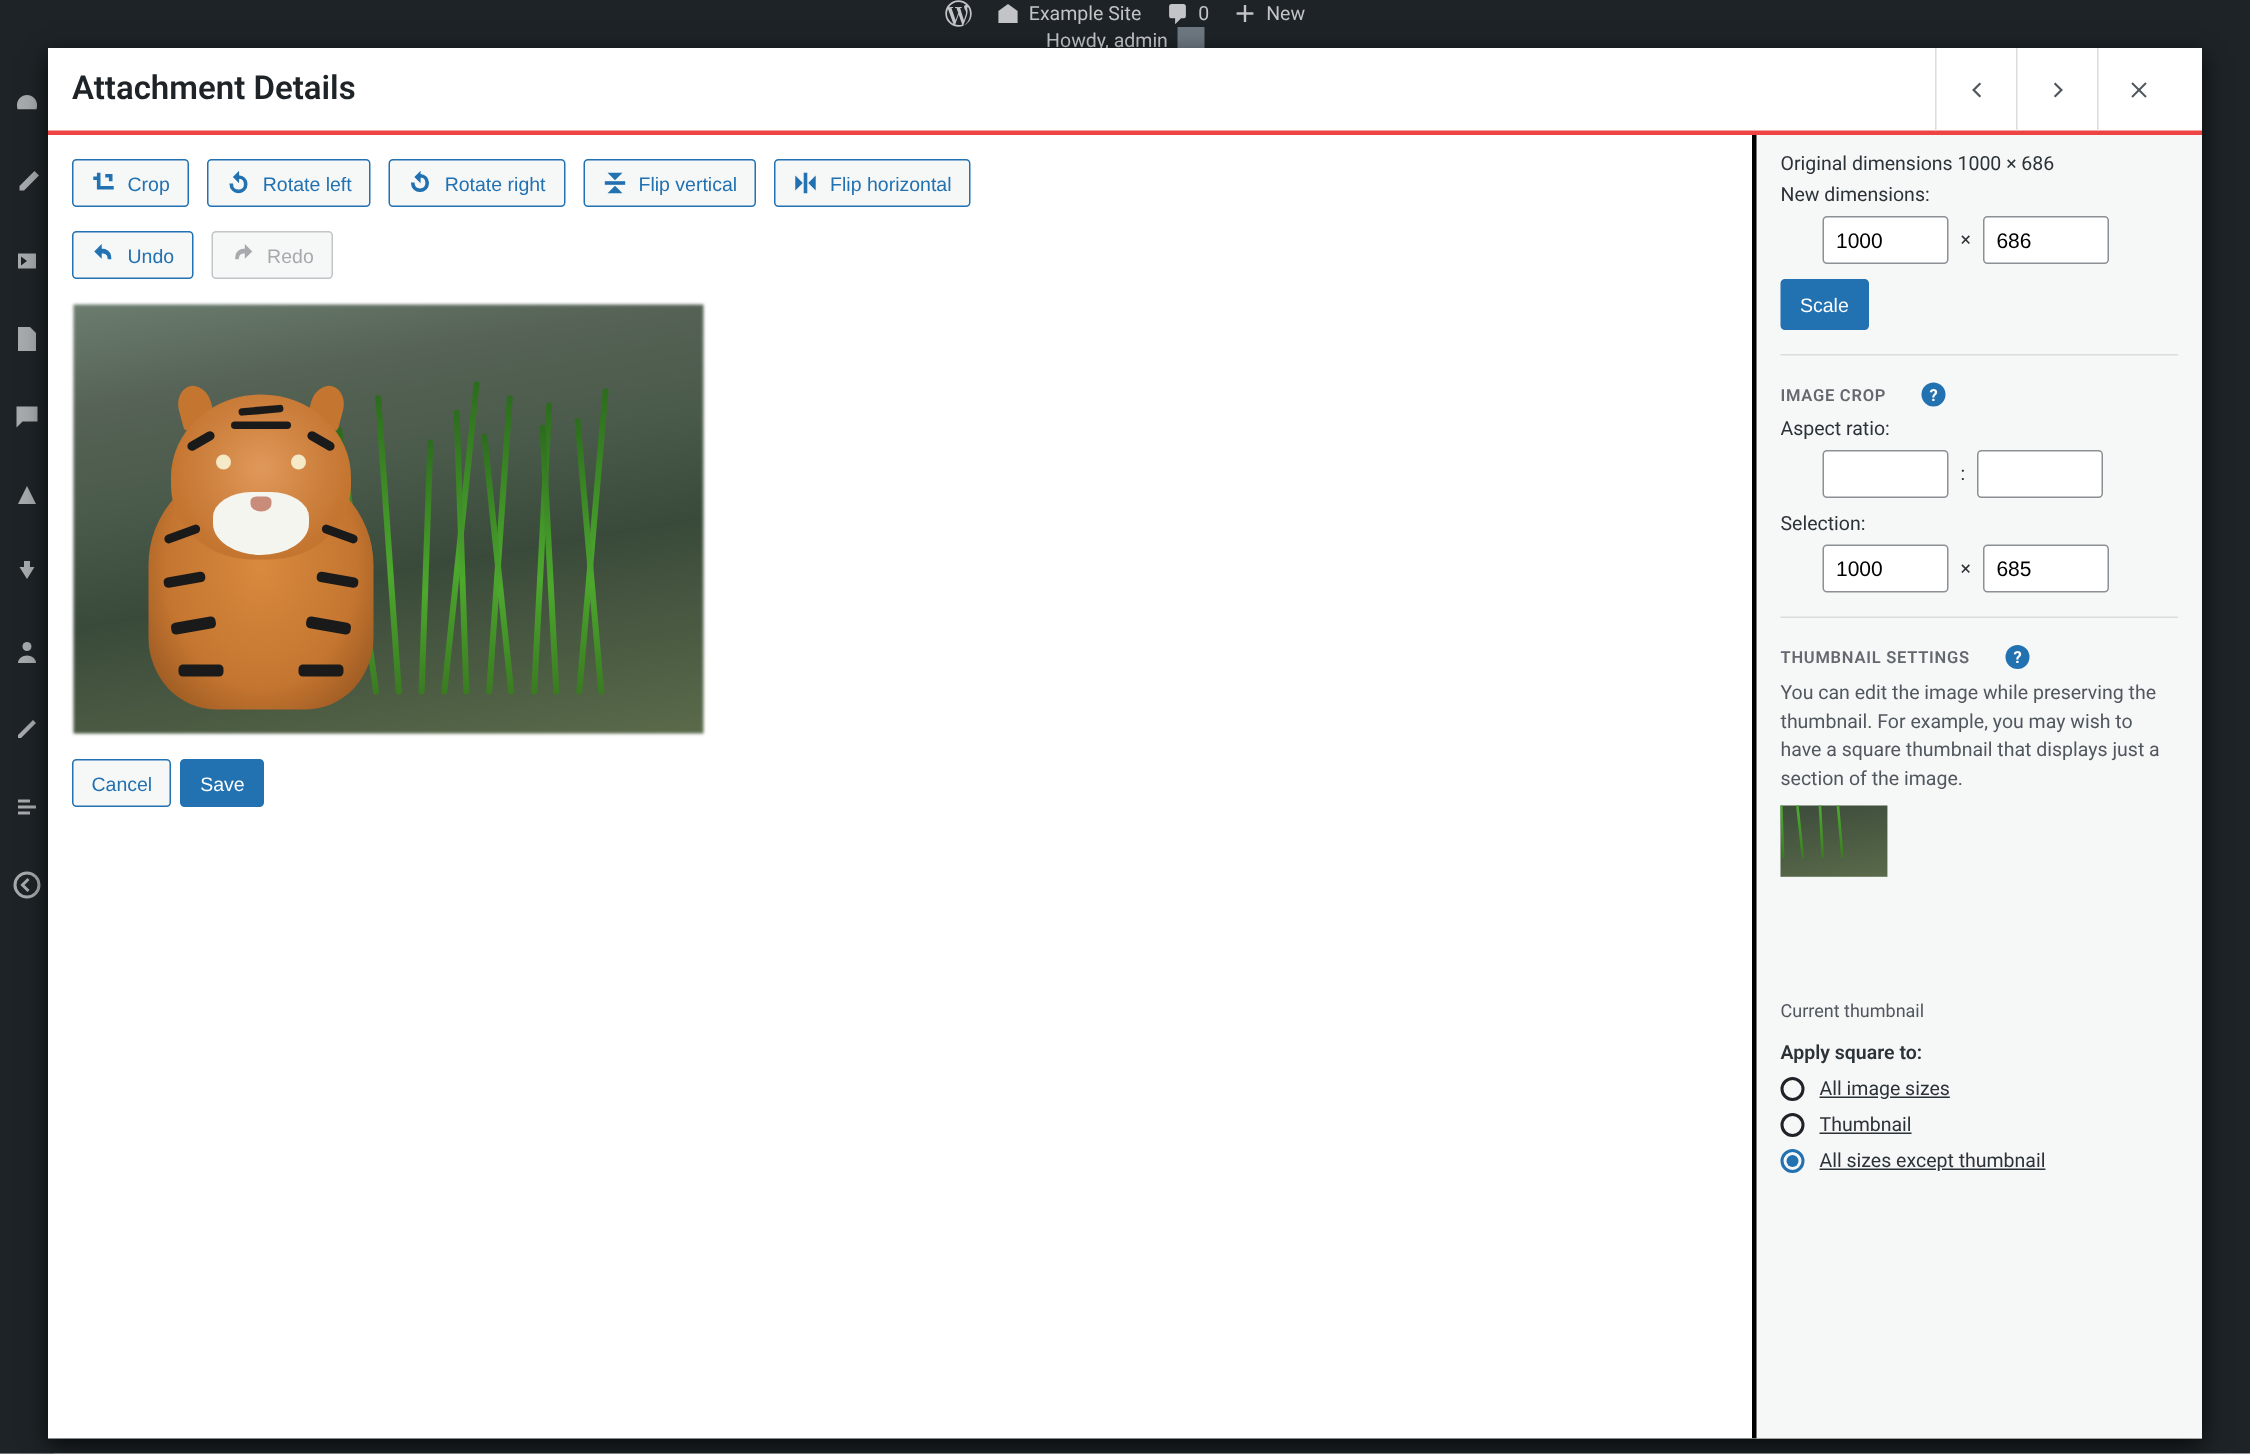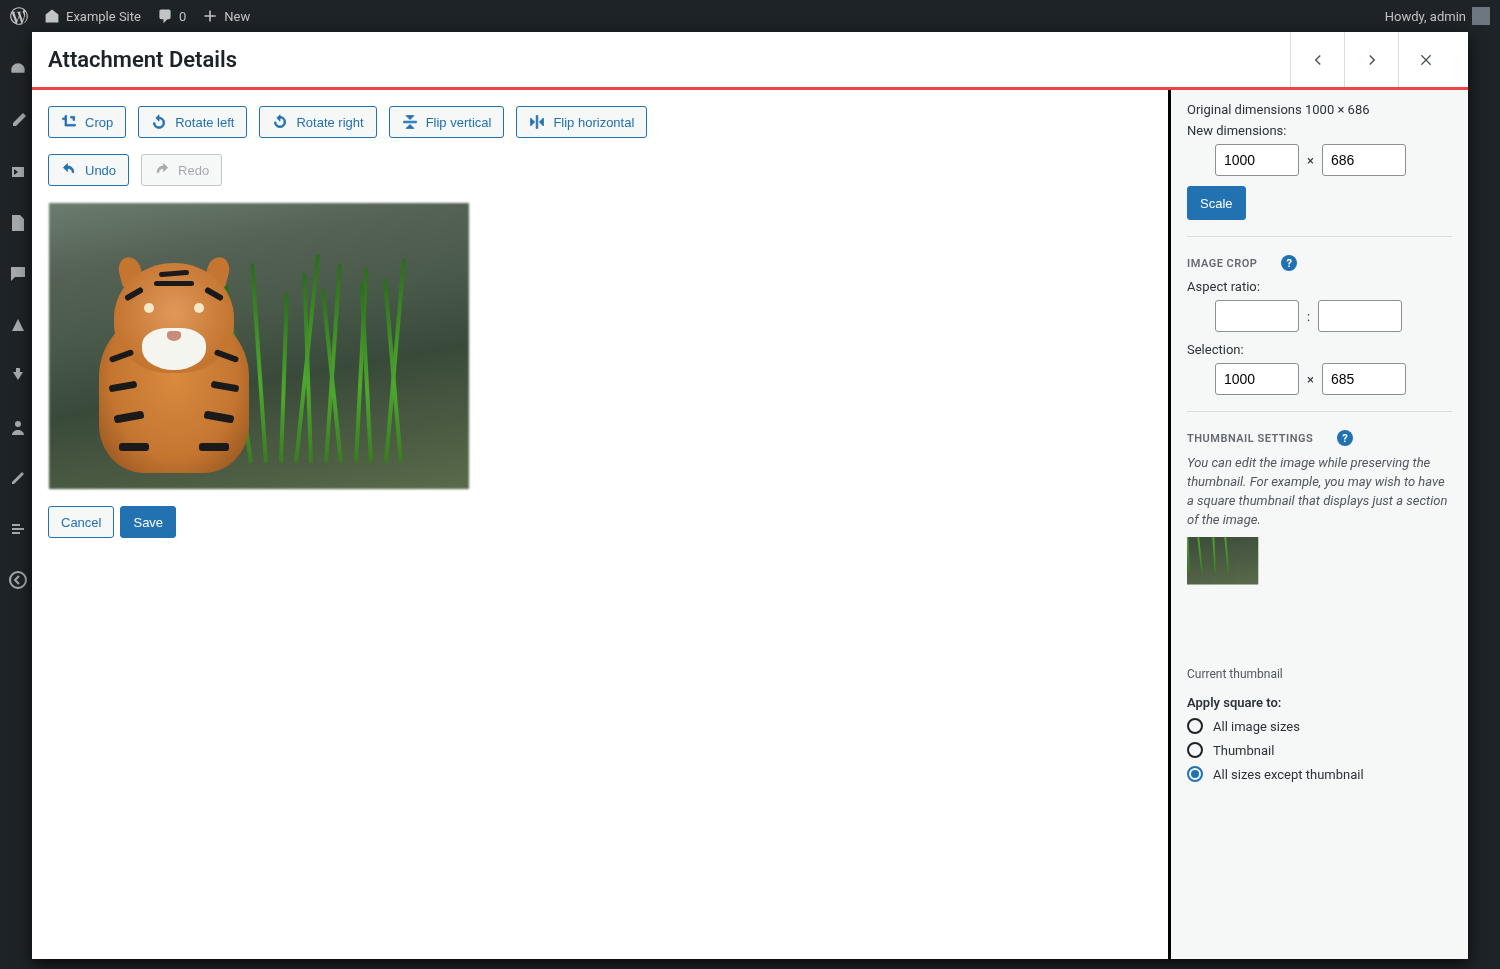--- a/index.html
+++ b/index.html
@@ -19,20 +19,21 @@
   position: absolute;
   top: 0; left: 0; right: 0;
   height: 32px;
   background: #1d2327;
   display: flex;
   align-items: center;
   padding: 0 10px;
   color: #c3c4c7;
   font-size: 13px;
   justify-content: space-between;
+  flex-direction: column;
 }
 .admin-bar .left, .admin-bar .right { display: flex; align-items: center; gap: 16px; }
 .admin-bar .item { display: flex; align-items: center; gap: 6px; cursor: pointer; }
 .admin-bar svg { fill: #c3c4c7; }
 .admin-bar .avatar { width: 18px; height: 18px; background: #6c7781; }
 
 
 .admin-menu {
   position: absolute;
   top: 32px; left: 0; bottom: 0;
@@ -246,31 +247,31 @@
   width: 16px; height: 16px;
   border-radius: 50%;
   background: #2271b1;
   color: #fff;
   align-items: center;
   justify-content: center;
   font-size: 11px;
   font-weight: 700;
 }
 .side-panel p { color: #2c3338; margin-bottom: 6px; }
-.side-panel .italic { font-style: italic; color: #50575e; line-height: 1.45; }
+.side-panel .italic { color: #50575e; line-height: 1.45; }
 .side-panel hr { border: none; border-top: 1px solid #dcdcde; margin: 16px 0; }
 .dim-row { display: flex; align-items: center; gap: 8px; margin: 6px 0 10px; padding-left: 28px; }
 .dim-input {
   width: 84px; height: 32px;
   border: 1px solid #8c8f94;
   border-radius: 3px;
   padding: 0 8px;
   font-size: 14px;
 }
-.radio-row { display: flex; align-items: center; gap: 10px; margin: 8px 0; cursor: pointer; }
+.radio-row { display: flex; align-items: center; gap: 10px; margin: 8px 0; cursor: pointer; text-decoration: underline; }
 .radio {
   width: 16px; height: 16px;
   border: 2px solid #1d2327;
   border-radius: 50%;
   display: inline-flex;
   align-items: center;
   justify-content: center;
 }
 .radio.checked { border-color: #2271b1; }
 .radio.checked::after {

